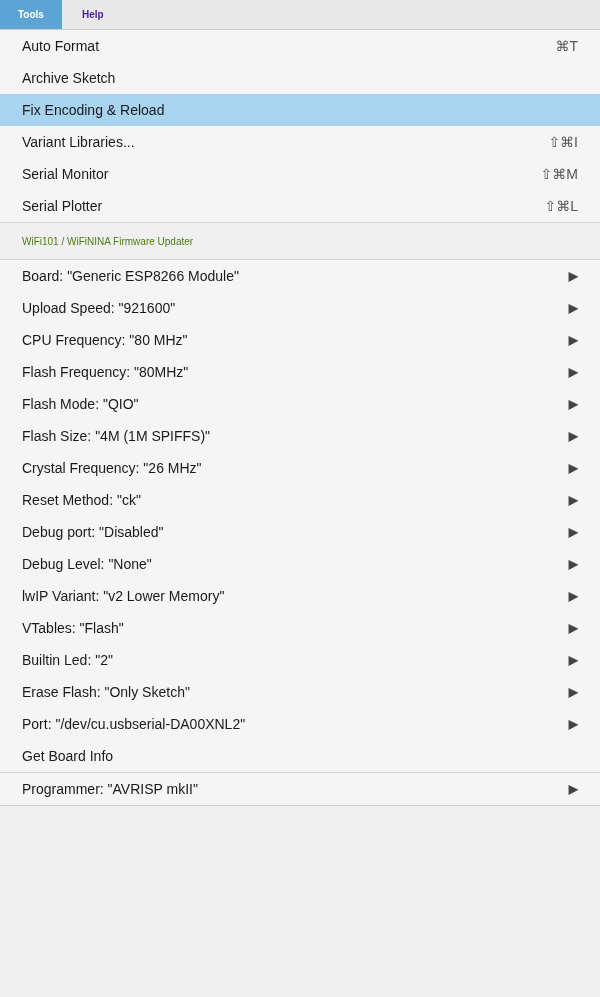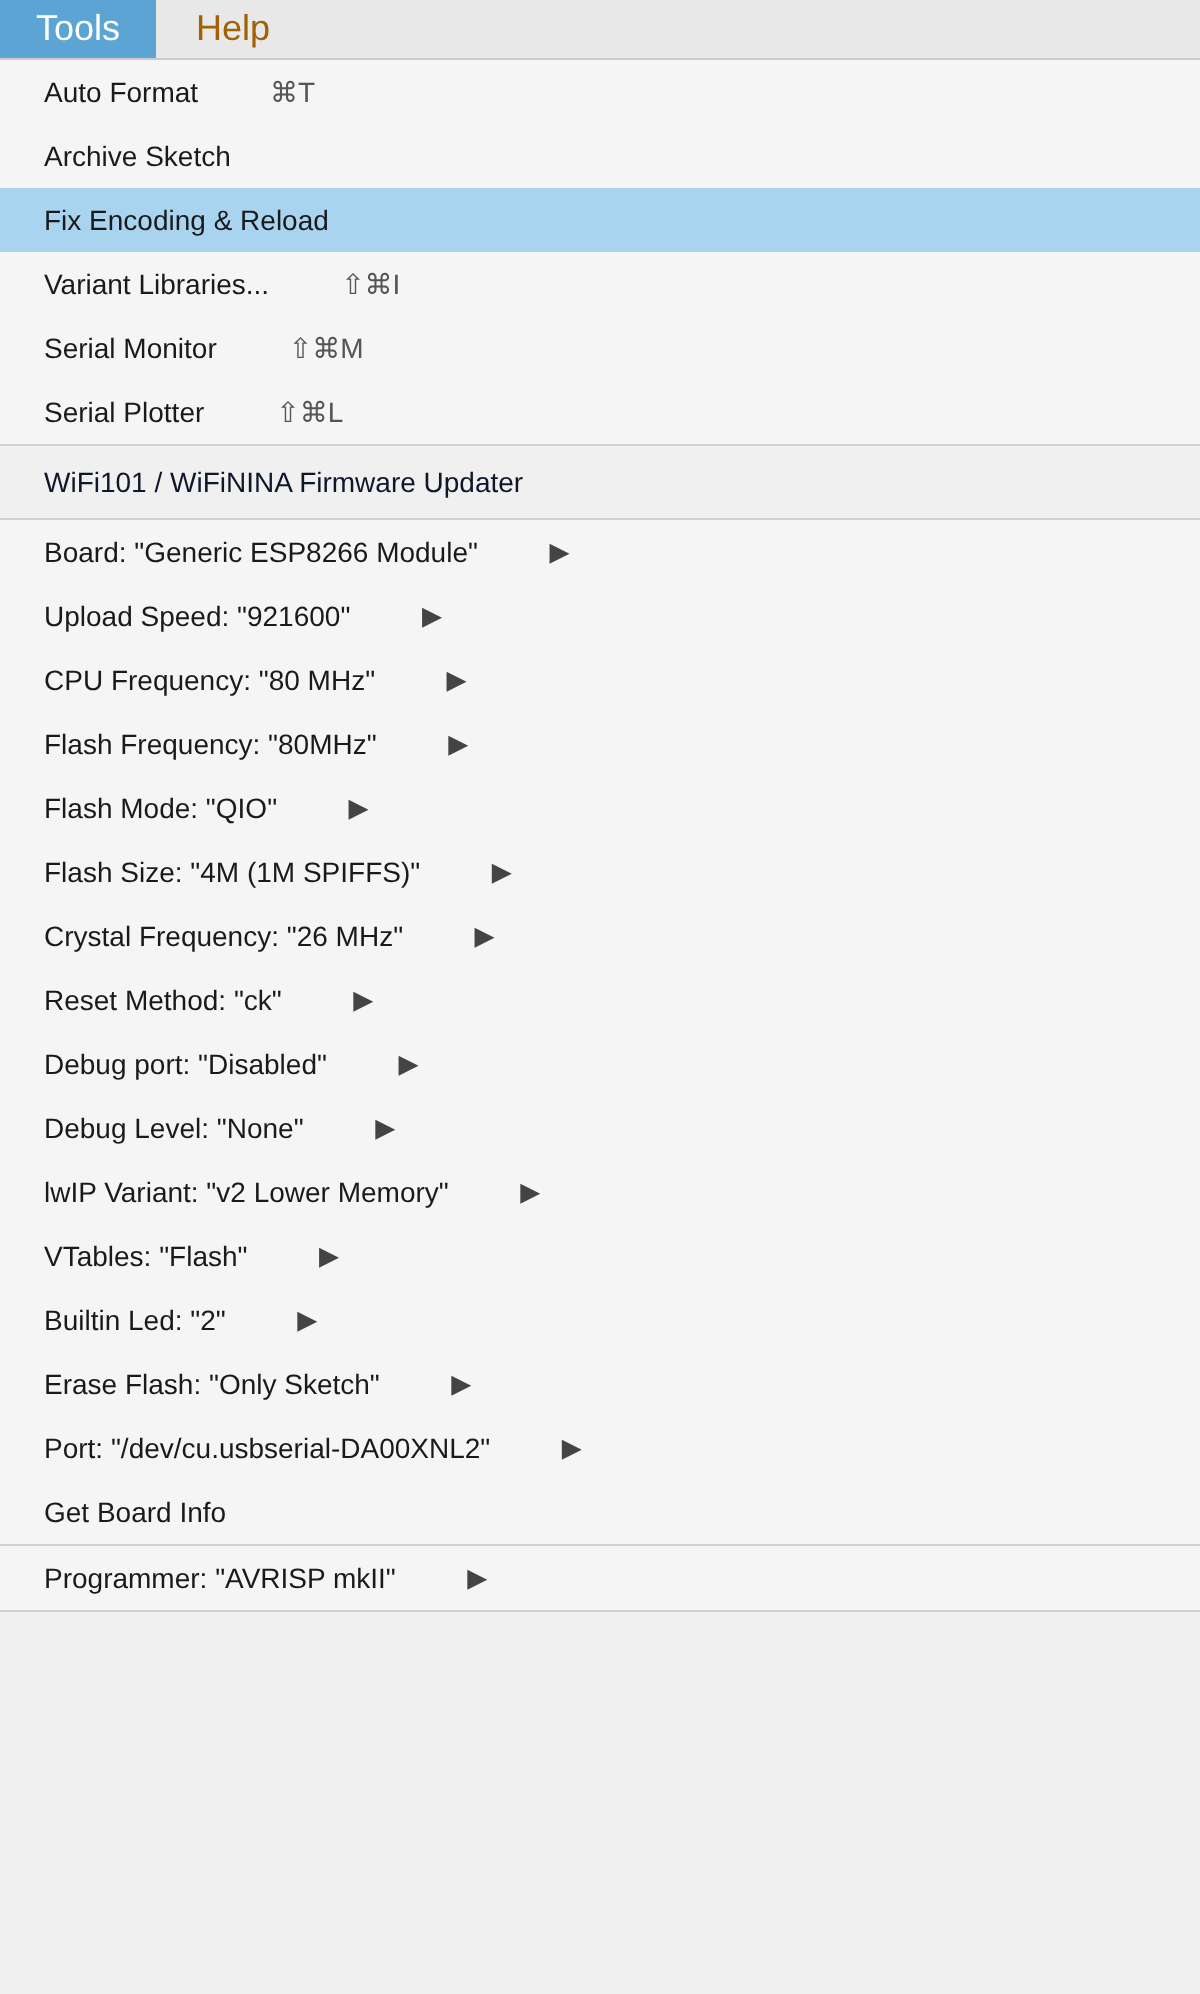--- a/index.html
+++ b/index.html
@@ -23,46 +23,46 @@
       border-bottom: 1px solid #ccc;
       height: 30px;
       align-items: stretch;
     }
 
     .menu-tab {
       padding: 0 18px;
       display: flex;
       align-items: center;
       cursor: pointer;
-      font-size: 18px;
-      font-weight: 400;
+      font-size: 10px;
+      font-weight: 700;
     }
 
     .menu-tab.active {
       background: #5ba4d4;
       color: white;
     }
 
     .menu-tab:not(.active) {
-      color: #a16207;
+      color: #4c1d95;
       padding-left: 20px;
     }
 
     .menu-content {
       background: #f5f5f5;
     }
 
     .menu-section {
       border-bottom: 1px solid #d0d0d0;
     }
 
     .menu-item {
       display: flex;
       align-items: center;
-      justify-content: flex-start;
+      justify-content: space-between;
       padding: 6px 22px 6px 22px;
       cursor: pointer;
       min-height: 32px;
       gap: 36px;
     }
 
     .menu-item.highlighted {
       background: #a8d4f0;
     }
 
@@ -79,23 +79,23 @@
     }
 
     .submenu-arrow {
       font-size: 12px;
       color: #444;
       font-weight: bold;
     }
 
     .section-header {
       padding: 8px 22px;
-      font-size: 14px;
+      font-size: 10px;
       background: #f0f0f0;
-      color: #0f172a;
+      color: #4d7c0f;
       min-height: 36px;
       display: flex;
       align-items: center;
     }
   </style>
 </head>
 <body>
 
 <div class="menu-bar" id="menu-bar">
     <div class="menu-tab active">Tools</div>

